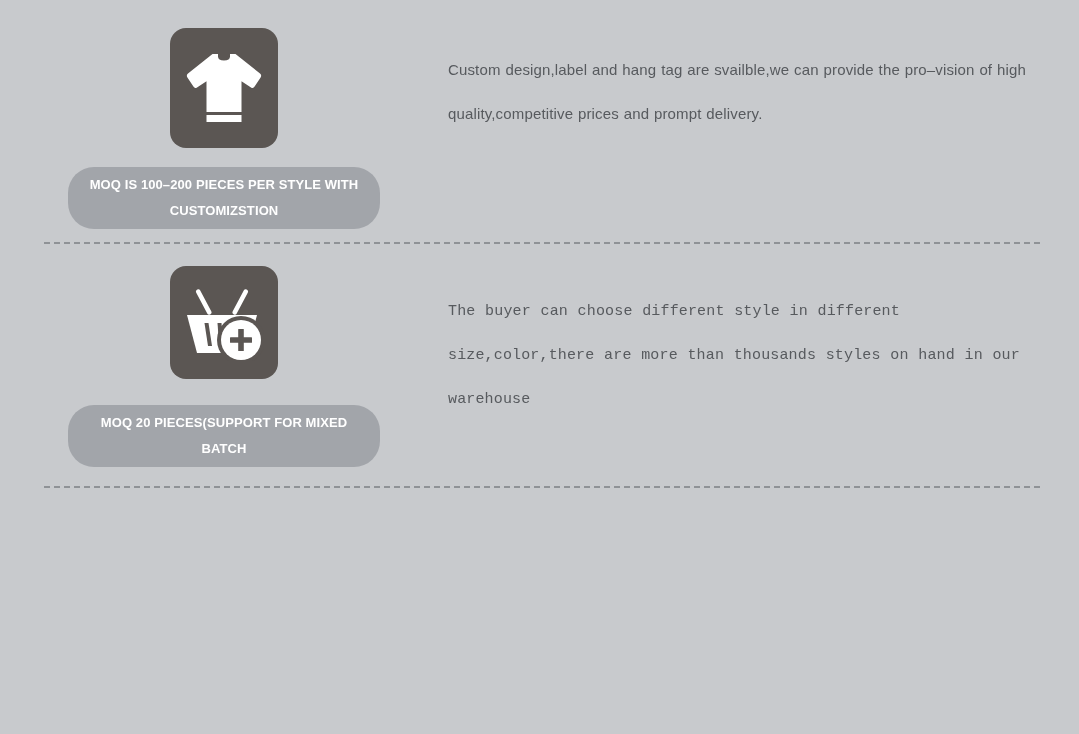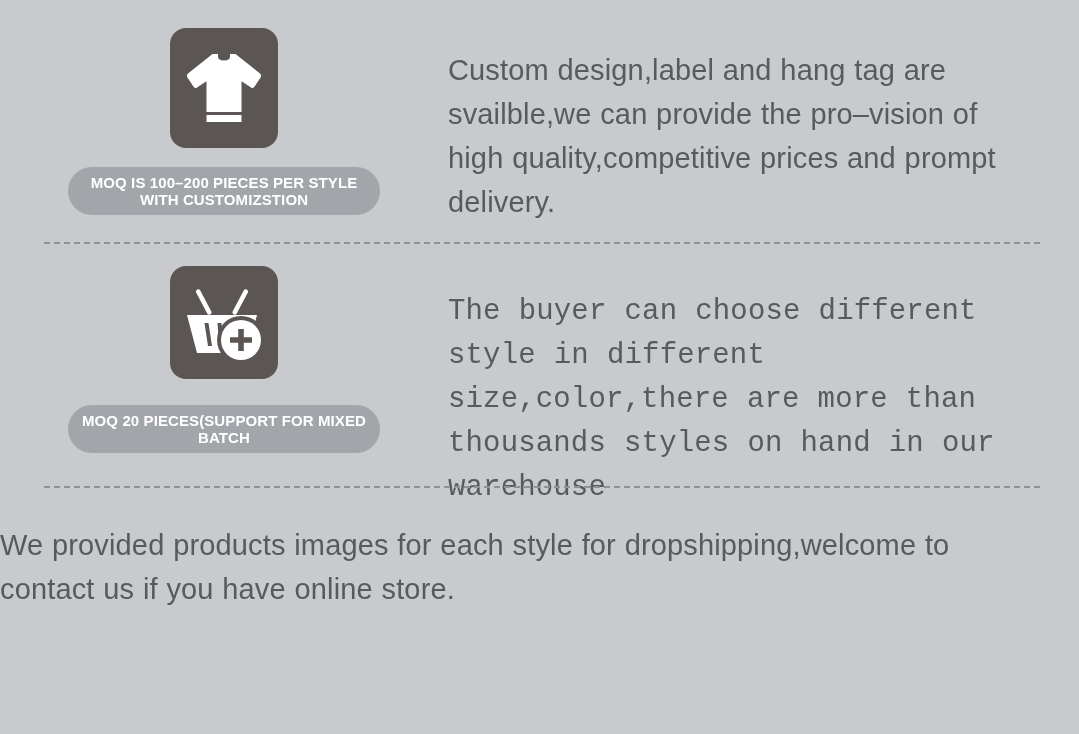--- a/index.html
+++ b/index.html
@@ -63,40 +63,40 @@
     width: 312px;
     min-height: 48px;
     background: #a2a5aa;
     border-radius: 26px;
     color: #ffffff;
     display: flex;
     align-items: center;
     justify-content: center;
     text-align: center;
     font-weight: bold;
-    font-size: 15px;
-    line-height: 17px;
+    font-size: 13px;
+    line-height: 26px;
     letter-spacing: 0.1px;
     box-sizing: border-box;
     padding: 5px 10px;
   }
   .row-2 .badge { margin-top: 26px; }
   .row-3 .badge {
     margin-top: 26px;
     font-size: 14px;
     line-height: 17px;
     letter-spacing: -0.1px;
     transform: scaleX(0.94);
   }
 
   
   .feature-text {
     flex: 1 1 auto;
     color: #575a5e;
-    font-size: 29px;
+    font-size: 15px;
     line-height: 44px;
     letter-spacing: 0.15px;
     padding-top: 20px;
     padding-right: 48px;
     word-spacing: 0.5px;
   }
   .row-2 .feature-text { padding-top: 24px; font-family: Liberation Mono, monospace; }
   .row-3 .feature-text { padding-top: 20px; }
 
   
@@ -158,16 +158,15 @@
         </span>
       </div>
       <div class="badge">MOQ 20 PIECES(SUPPORT FOR MIXED BATCH</div>
     </div>
     <div class="feature-text">The buyer can choose different style in different size,color,there are more than thousands styles on hand in our warehouse</div>
   </div>
 
   <div class="divider divider-2"></div>
 
   <div class="feature-row row-3">
-    <div class="feature-text">We provided products images for each style for dropshipping,welcome to contact us if you have online store.</div>
   </div>
 
 </div>
 
 </body></html>

